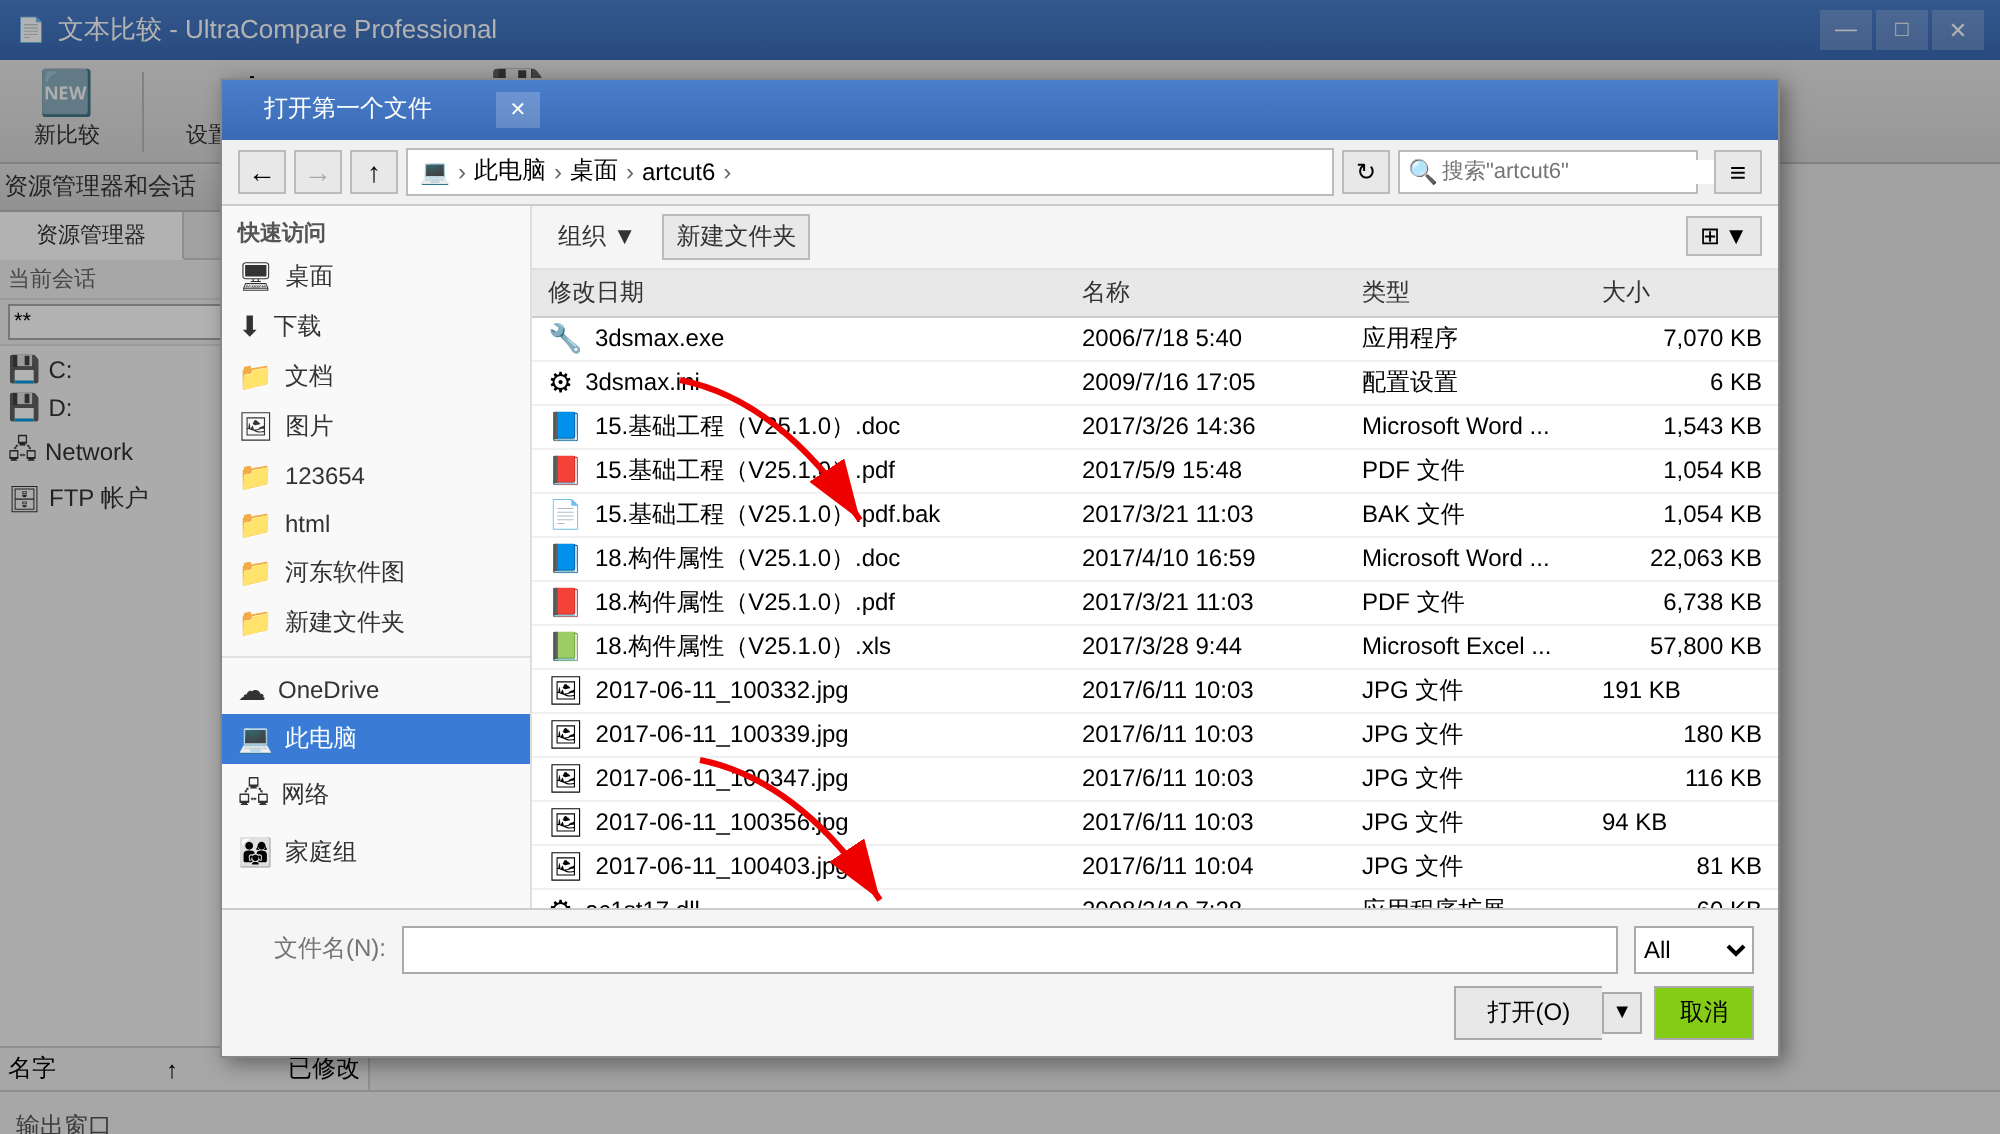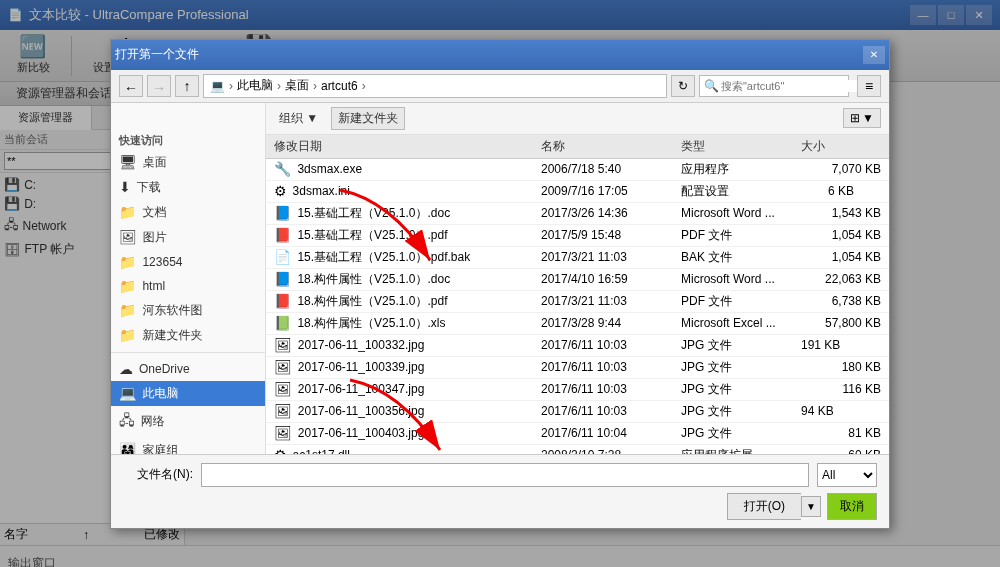--- a/index.html
+++ b/index.html
@@ -55,21 +55,21 @@
     .sidebar {
       width: 185px;
       background: #f5f5f5;
       border-right: 1px solid #ccc;
       display: flex;
       flex-direction: column;
     }
     .sidebar-header {
       background: linear-gradient(to bottom, #e0e0e0, #d0d0d0);
       border-bottom: 1px solid #bbb;
-      padding: 3px 16px;
+      padding: 3px 2px;
       font-size: 11px;
       color: #333;
       display: flex;
       align-items: center;
       justify-content: space-between;
     }
     .sidebar-tabs {
       display: flex;
       background: #e8e8e8;
       border-bottom: 1px solid #ccc;
@@ -121,24 +121,24 @@
       border: 1px solid #888;
       box-shadow: 3px 3px 10px rgba(0,0,0,0.4);
       width: 780px;
       height: 490px;
       display: flex;
       flex-direction: column;
     }
     .dialog-title-bar {
       background: linear-gradient(to bottom, #4a7fcb, #3a6ab5);
       color: white;
-      padding: 6px 4px;
-      display: flex;
-      align-items: center;
-      justify-content: space-between;
+      padding: 6px 21px;
+      display: flex;
+      align-items: center;
+      justify-content: flex-start;
       font-size: 13px;
       gap: 32px;
     }
     .dialog-title-controls { display: flex; gap: 2px; }
     .dialog-btn {
       width: 22px; height: 18px;
       background: rgba(255,255,255,0.2);
       border: none; color: white; cursor: pointer;
       font-size: 10px; display: flex; align-items: center; justify-content: center;
     }
@@ -197,21 +197,20 @@
       border-right: 1px solid #ddd;
       background: #f9f9f9;
       overflow-y: auto;
       padding: 4px 0;
     }
     .nav-section-header {
       padding: 2px 8px;
       font-size: 11px;
       font-weight: bold;
       color: #555;
-      margin-top: 24px;
     }
     .nav-item {
       display: flex; align-items: center; padding: 4px 8px;
       cursor: pointer; gap: 6px; font-size: 12px; color: #333;
     }
     .nav-item.selected { background: #3a7bd5; color: white; }
     .nav-item-icon { font-size: 14px; }
     .nav-sep { height: 1px; background: #e0e0e0; margin: 4px 0; }
 
     
@@ -271,21 +270,21 @@
       border-top: 1px solid #ccc;
       padding: 8px 12px;
       background: #f5f5f5;
       display: flex;
       flex-direction: column;
       gap: 6px;
     }
     .footer-row {
       display: flex; align-items: center; gap: 8px;
     }
-    .footer-label { font-size: 12px; color: #000000; width: 70px; text-align: right; }
+    .footer-label { font-size: 12px; color: #737373; width: 70px; text-align: right; }
     .footer-input {
       flex: 1; height: 24px; border: 1px solid #aaa;
       padding: 0 4px; font-size: 12px;
     }
     .footer-type-select {
       width: 60px; height: 24px; border: 1px solid #aaa;
       font-size: 12px; background: white;
     }
     .footer-actions { display: flex; gap: 6px; align-items: center; }
     .open-btn {
@@ -528,21 +527,21 @@
       <span>应用程序</span>
       <span style="text-align:right;">7,070 KB</span>
     </div>
             <div class="file-row">
       <div class="file-name-cell">
         <span class="file-icon">⚙</span>
         <span>3dsmax.ini</span>
       </div>
       <span>2009/7/16 17:05</span>
       <span>配置设置</span>
-      <span style="text-align:center;">6 KB</span>
+      <span style="text-align:right;">6 KB</span>
     </div>
             <div class="file-row">
       <div class="file-name-cell">
         <span class="file-icon">📘</span>
         <span>15.基础工程（V25.1.0）.doc</span>
       </div>
       <span>2017/3/26 14:36</span>
       <span>Microsoft Word ...</span>
       <span style="text-align:right;">1,543 KB</span>
     </div>

